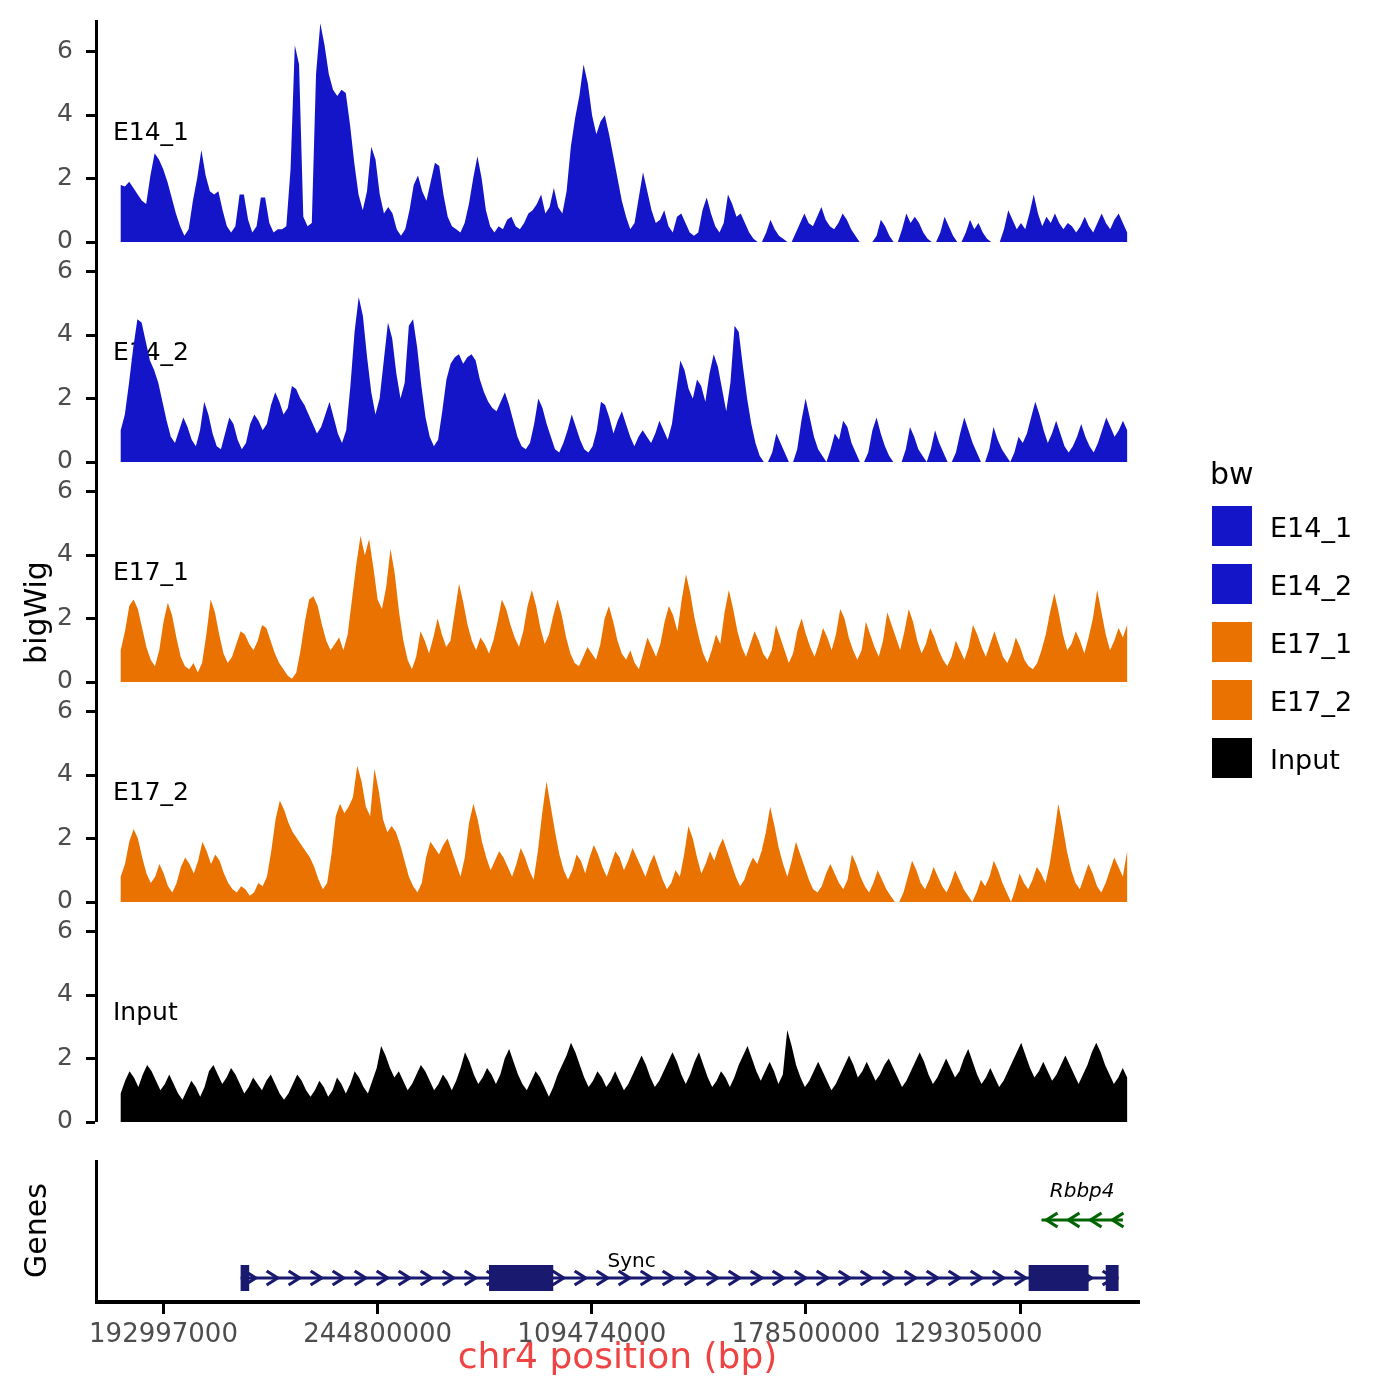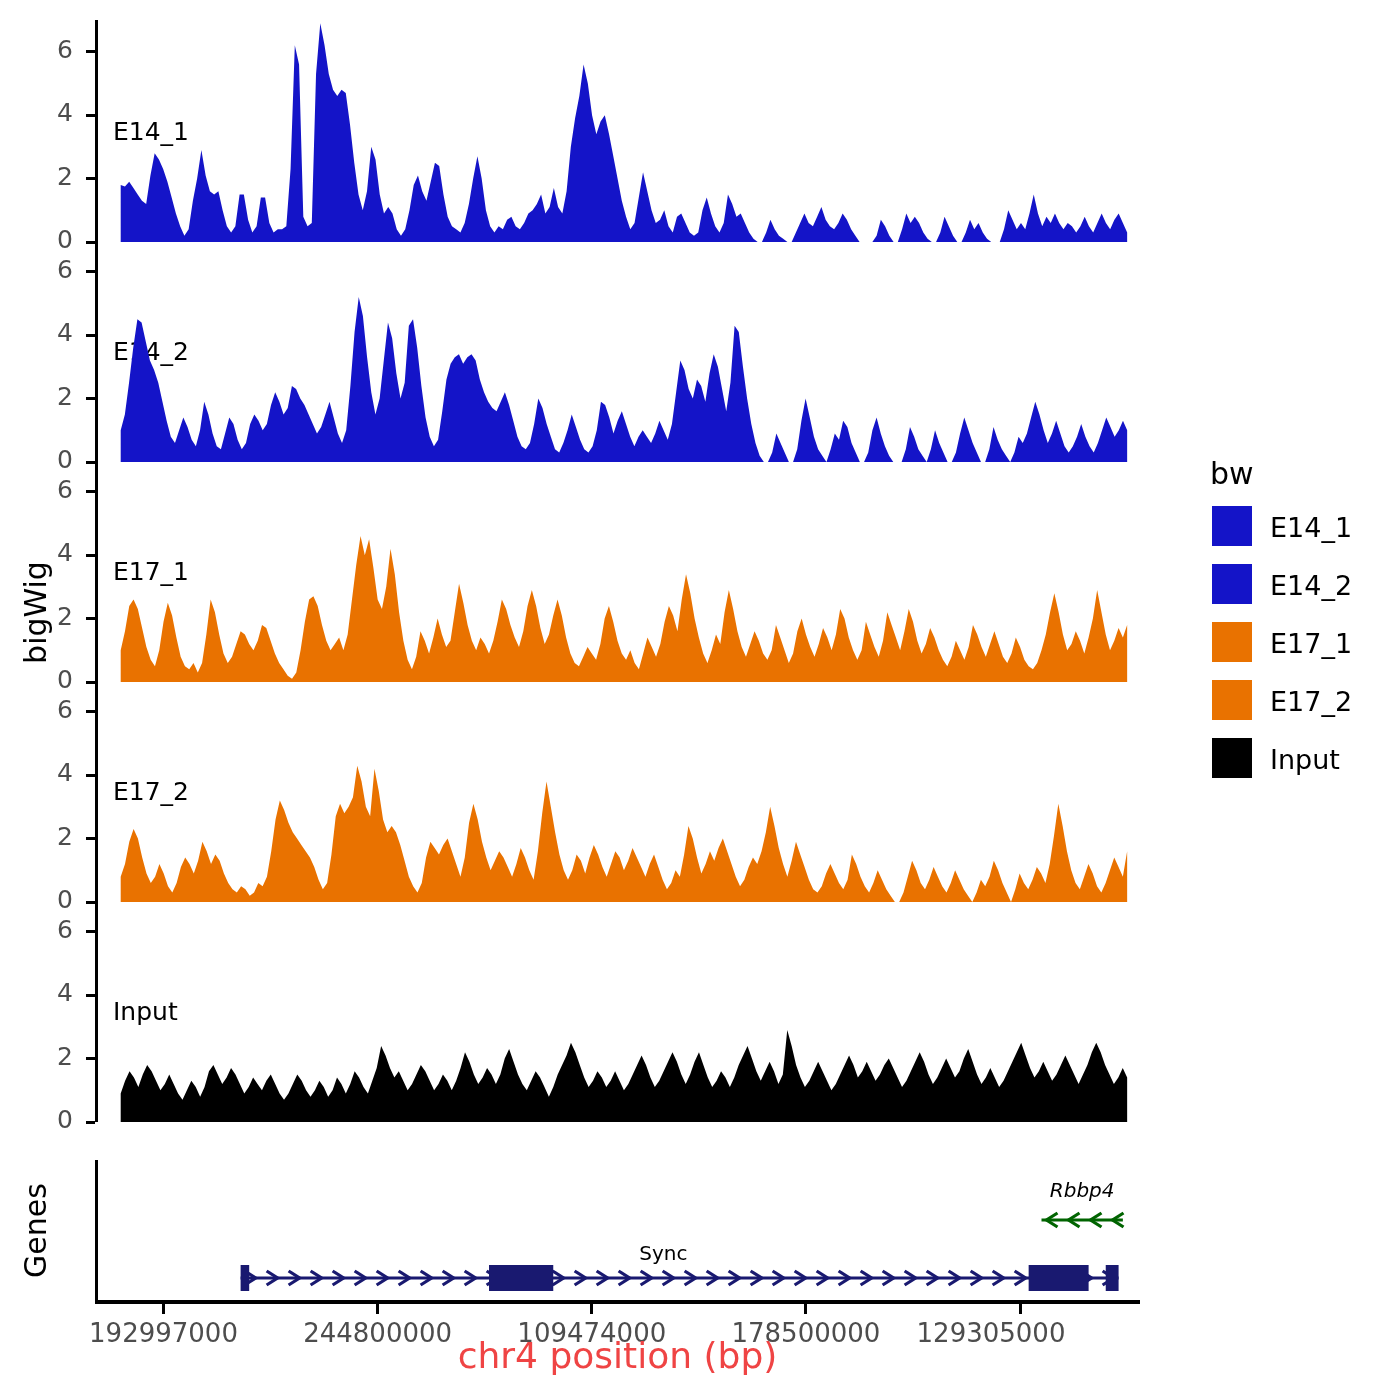--- a/index.html
+++ b/index.html
@@ -179,21 +179,21 @@
         <path d="M 919.6147540983607 111 L 930.6147540983607 118 L 919.6147540983607 125" fill="none" stroke="#191970" stroke-width="3.2"></path>
         <path d="M 941.6147540983607 111 L 952.6147540983607 118 L 941.6147540983607 125" fill="none" stroke="#191970" stroke-width="3.2"></path>
         <path d="M 963.6147540983607 111 L 974.6147540983607 118 L 963.6147540983607 125" fill="none" stroke="#191970" stroke-width="3.2"></path>
         <path d="M 985.6147540983607 111 L 996.6147540983607 118 L 985.6147540983607 125" fill="none" stroke="#191970" stroke-width="3.2"></path>
         <path d="M 1007.6147540983607 111 L 1018.6147540983607 118 L 1007.6147540983607 125" fill="none" stroke="#191970" stroke-width="3.2"></path>
         <rect x="145.61475409836063" y="105" width="8.565573770491824" height="26" fill="#191970"></rect>
         <rect x="394.0163934426229" y="105" width="64.24180327868845" height="26" fill="#191970"></rect>
         <rect x="933.6475409836066" y="105" width="59.95901639344265" height="26" fill="#191970"></rect>
         <rect x="1010.7377049180327" y="105" width="12.848360655737906" height="26" fill="#191970"></rect>
       </svg>
-      <div class="gene-label" style="left: 512.48px; top: 81px; width: 80px; text-align: right;">Sync</div>
+      <div class="gene-label" style="left: 512.48px; top: 88px; width: 80px; text-align: left;">Sync</div>
       <svg width="1045" height="140" style="position: absolute; left: 0px; top: 0px;">
         <line x1="946.4959016393441" x2="1027.8688524590164" y1="60" y2="60" stroke="#006400" stroke-width="3"></line>
         <path d="M 962.4959016393441 53 L 951.4959016393441 60 L 962.4959016393441 67" fill="none" stroke="#006400" stroke-width="3.2"></path>
         <path d="M 984.4959016393441 53 L 973.4959016393441 60 L 984.4959016393441 67" fill="none" stroke="#006400" stroke-width="3.2"></path>
         <path d="M 1006.4959016393441 53 L 995.4959016393441 60 L 1006.4959016393441 67" fill="none" stroke="#006400" stroke-width="3.2"></path>
         <path d="M 1028.495901639344 53 L 1017.4959016393441 60 L 1028.495901639344 67" fill="none" stroke="#006400" stroke-width="3.2"></path>
       </svg>
       <div class="gene-label" style="left: 947.182px; top: 18px; width: 80px; text-align: center; font-style: italic;">Rbbp4</div>
     </div>
 
@@ -201,21 +201,21 @@
       <div class="baseline" style="left: 95px; top: 1300px; width: 1045px;"></div>
       <div class="xtick" style="left: 162.025px; top: 1304px;"></div>
       <div class="xticklab" style="left: 53.5246px; top: 1318px; width: 220px;">192997000</div>
       <div class="xtick" style="left: 376.164px; top: 1304px;"></div>
       <div class="xticklab" style="left: 267.664px; top: 1318px; width: 220px;">244800000</div>
       <div class="xtick" style="left: 590.303px; top: 1304px;"></div>
       <div class="xticklab" style="left: 481.803px; top: 1318px; width: 220px;">109474000</div>
       <div class="xtick" style="left: 804.443px; top: 1304px;"></div>
       <div class="xticklab" style="left: 695.943px; top: 1318px; width: 220px;">178500000</div>
       <div class="xtick" style="left: 1018.58px; top: 1304px;"></div>
-      <div class="xticklab" style="left: 881px; top: 1318px; width: 220px;">129305000</div>
+      <div class="xticklab" style="left: 858px; top: 1318px; width: 220px;">129305000</div>
     </div>
   <div class="axis-title-x" style="left:95px;top:1335px;width:1045px;">chr4 position (bp)</div>
 
   <div class="legend" style="left:1210px;top:430px;width:190px;height:260px;">
     <div class="legend-title" style="left:0;top:0;">bw</div>
     <div id="legend-items">
         <div class="legend-key" style="left: 2px; top: 50px; background: rgb(20, 20, 200);"></div>
         <div class="legend-lab" style="left: 60px; top: 56px;">E14_1</div>
         <div class="legend-key" style="left: 2px; top: 108px; background: rgb(20, 20, 200);"></div>
         <div class="legend-lab" style="left: 60px; top: 114px;">E14_2</div>

